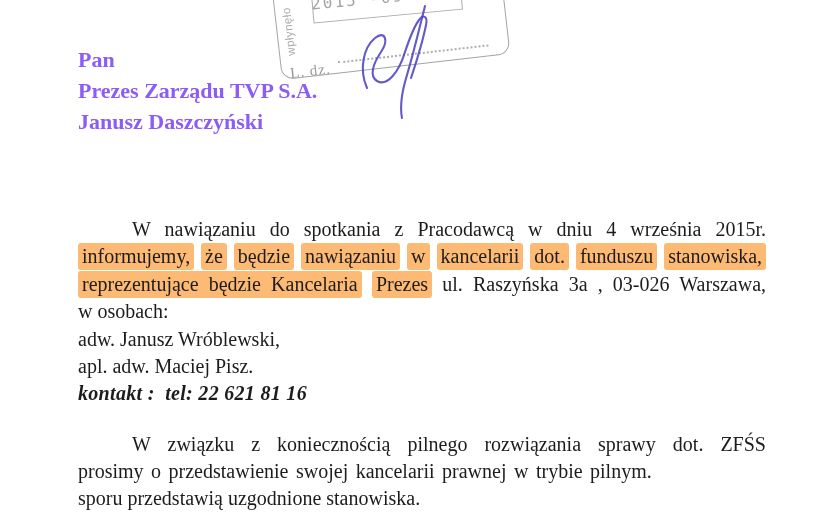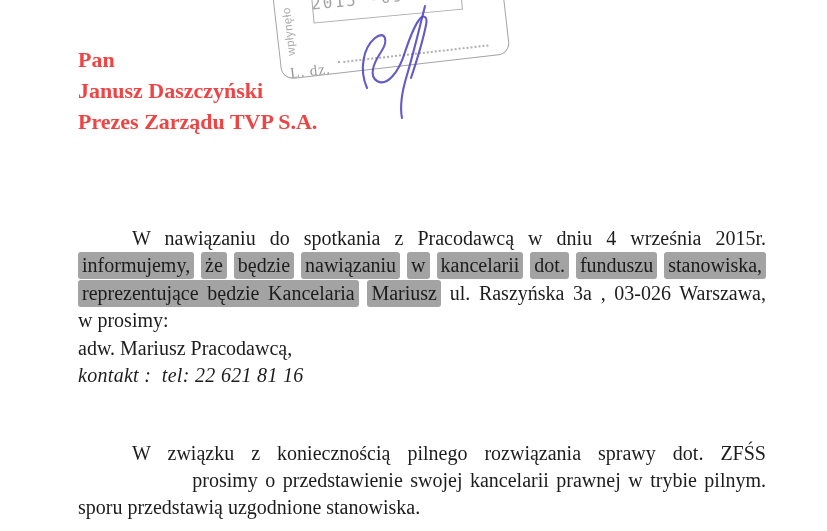--- a/index.html
+++ b/index.html
@@ -71,38 +71,38 @@
 
   
   .signature{position:absolute;left:355px;top:0px;}
 
   
   .addressee{
     position:absolute;left:78px;top:44px;
     font-weight:bold;
     font-size:22px;
     line-height:31px;
-    color:#ef4444;
+    color:#8b5cf6;
   }
 
   
-  .para{position:absolute;left:78px;width:688px;font-size:20px;margin-top:9px;}
+  .para{position:absolute;left:78px;width:688px;font-size:20px;}
   .p1{top:216px;line-height:27.4px;}
   .p2{top:431px;line-height:27.2px;}
   .line{white-space:pre-wrap;}
   .line.j{
     white-space:normal;
     text-align:justify;
     text-align-last:justify;
   }
   .line.ind{text-indent:54px;}
-  .line.it{font-style:italic;letter-spacing:.3px;}
-  .line.sp{word-spacing:2.5px;white-space:normal;text-align:right;}
+  .line.it{font-style:italic;letter-spacing:.3px;font-weight:bold;}
+  .line.sp{word-spacing:2.5px;white-space:normal;}
   .hl{
-    background:#a3a3a3;
+    background:#fdba74;
     padding:2px 4px 3px;
     border-radius:3px;
   }
 </style>
 </head>
 <body>
 
 <div class="page">
 
   <div class="stamp">
@@ -116,44 +116,45 @@
     </div>
   </div>
 
   <svg class="signature" width="95" height="125" viewBox="0 0 95 125" fill="none">
     <path d="M 12 88 C 4 70, 8 48, 20 38 C 30 30, 34 40, 26 52 C 18 64, 14 76, 22 81 C 32 87, 44 72, 50 52 C 54 40, 58 28, 64 20 C 68 14, 73 16, 71 25 C 68 40, 62 60, 56 78" stroke="#4e43c0" stroke-width="2.1" stroke-linecap="round" opacity="0.88"></path>
     <path d="M 70 6 C 64 30, 58 55, 52 75 C 48 88, 44 103, 47 118" stroke="#4e43c0" stroke-width="2.1" stroke-linecap="round" opacity="0.88"></path>
   </svg>
 
   <div class="addressee">
     <div>Pan</div>
+    <div>Prezes Zarządu TVP S.A.</div>
     <div>Janusz Daszczyński</div>
-    <div>Prezes Zarządu TVP S.A.</div>
   </div>
 
   <div class="para p1">
     <div class="line j ind">W nawiązaniu do spotkania z Pracodawcą w dniu 4 września 2015r.</div>
     <div class="line j">
       <span class="hl">informujemy,</span>
       <span class="hl">że</span>
       <span class="hl">będzie</span>
       <span class="hl">nawiązaniu</span>
       <span class="hl">w</span>
       <span class="hl">kancelarii</span>
       <span class="hl">dot.</span>
       <span class="hl">funduszu</span>
       <span class="hl">stanowiska,</span>
     </div>
     <div class="line j">
       <span class="hl">reprezentujące będzie Kancelaria</span>
-      <span class="hl">Mariusz</span>
+      <span class="hl">Prezes</span>
       <span>ul. Raszyńska 3a , 03-026 Warszawa,</span>
     </div>
-    <div class="line">w prosimy:</div>
-    <div class="line">adw. Mariusz Pracodawcą,</div>
+    <div class="line">w osobach:</div>
+    <div class="line">adw. Janusz Wróblewski,</div>
+    <div class="line">apl. adw. Maciej Pisz.</div>
     <div class="line it">kontakt :  tel: 22 621 81 16</div>
   </div>
 
   <div class="para p2">
     <div class="line j ind">W związku z koniecznością pilnego rozwiązania sprawy dot. ZFŚS</div>
     <div class="line sp">prosimy o  przedstawienie swojej kancelarii prawnej w trybie pilnym.</div>
     <div class="line">sporu przedstawią uzgodnione stanowiska.</div>
   </div>
 
 </div>

